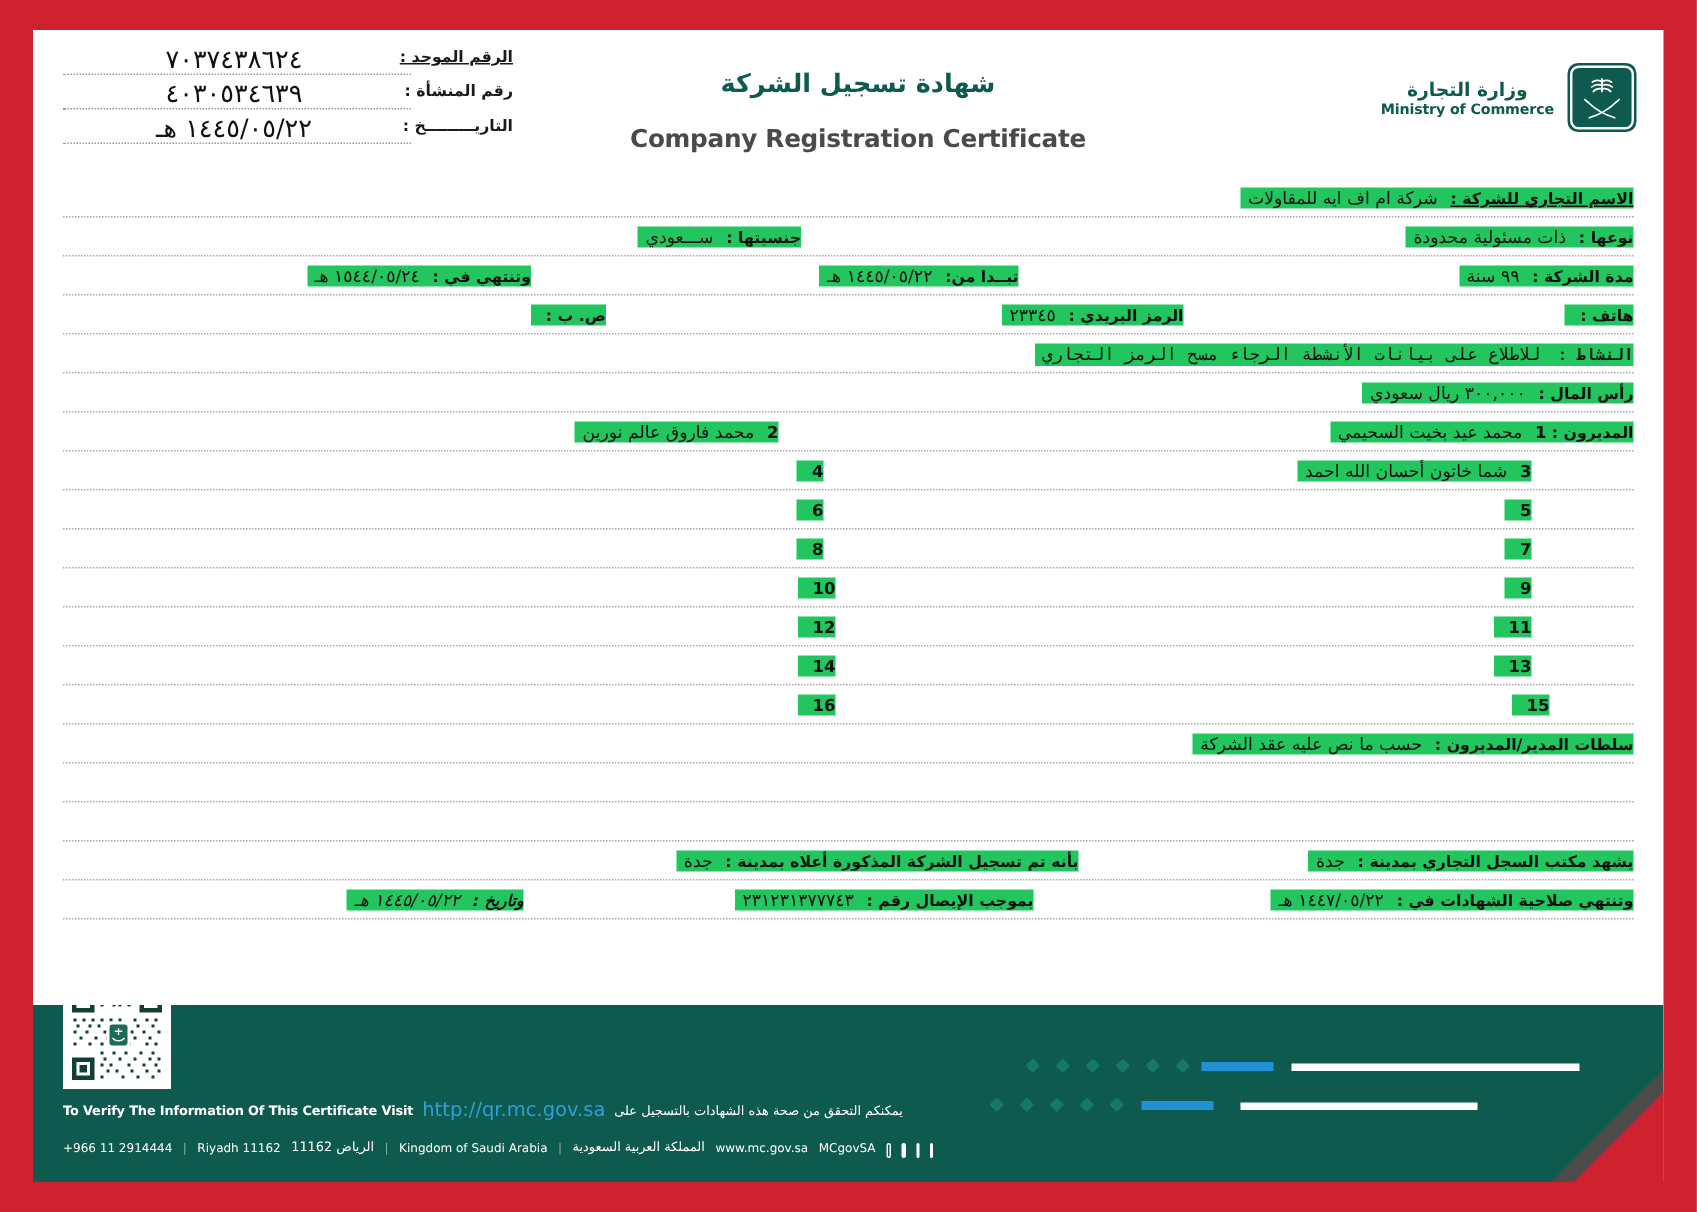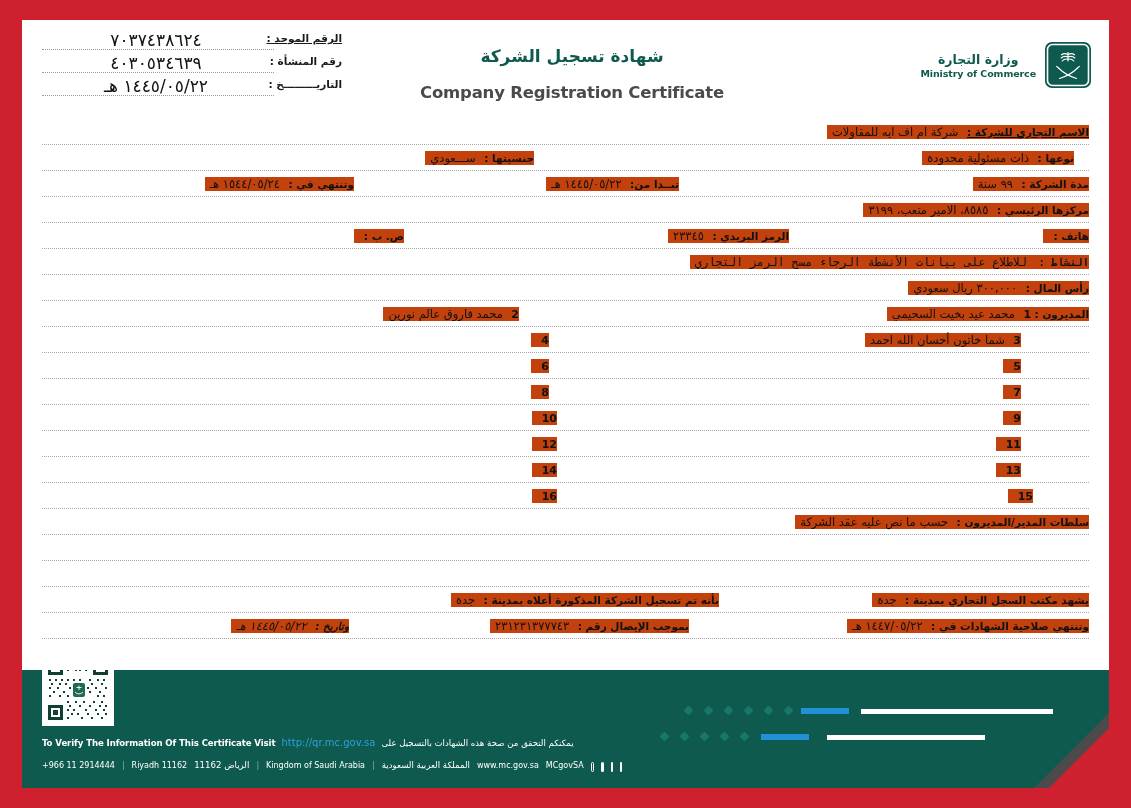--- a/index.html
+++ b/index.html
@@ -70,21 +70,21 @@
   
   #body { position: absolute; left: 0; top: 104px; width: 1087px; }
   .line {
     position: relative; height: 26px; direction: rtl;
     font-size: 11px; color: #111;
   }
   .dots {
     position: absolute; left: 20px; right: 20px; bottom: 5px;
     border-bottom: 1px dotted #a8a8a8; height: 0;
   }
-  .fld { position: absolute; top: 1px; white-space: nowrap; z-index: 2; background: #c2410c; }
+  .fld { position: absolute; top: 1px; white-space: nowrap; z-index: 2; background: #22c55e; }
   .lbl { font-weight: bold; font-size: 10.5px; color: #111; }
   .lbl.ul { text-decoration: underline; }
   .val { font-size: 11.5px; color: #111; padding: 0 5px; }
   .val.num { letter-spacing: .7px; }
   .mgr-num { font-size: 11px; font-weight: bold; color: #111; }
   
   #footer {
     position: absolute; left: 0; bottom: 0; width: 1087px; height: 118px;
     background: #0e5a4f; overflow: hidden;
   }
@@ -98,21 +98,21 @@
     position: absolute; left: 20px; bottom: 62px;
     width: 72px; height: 72px; background: #ffffff; padding: 3px;
   }
   #qr-inner { width: 100%; height: 100%; position: relative; background: #fff; }
   .f-line1 {
     position: absolute; left: 20px; bottom: 40px; width: 560px;
     display: flex; align-items: center; gap: 6px;
     font-size: 8.6px; color: #ffffff; white-space: nowrap;
   }
   .f-line1 .bold { font-weight: bold; letter-spacing: -.1px; }
-  .f-url { color: #2f9fd8; font-size: 10px; }
+  .f-url { color: #2f9fd8; font-size: 13px; }
   .f-ar { direction: rtl; font-size: 8.6px; }
   .f-line2 {
     position: absolute; left: 20px; bottom: 18px; width: 580px;
     display: flex; align-items: center; gap: 7px;
     font-size: 8px; color: #ffffff; white-space: nowrap;
   }
   .sep { color: #7fb3ab; }
   .soc {
     display: inline-block; width: 10px; height: 10px; background: #fff;
     border-radius: 2px; position: relative; top: 2px;
@@ -197,21 +197,21 @@
       <div class="line">
         <span class="dots"></span>
         <span class="fld" style="right:20px;">
           <span class="lbl ul">الاسم التجاري للشركة :</span>
           <span class="val">شركة ام اف ايه للمقاولات</span>
         </span>
       </div>
 
       <div class="line">
         <span class="dots"></span>
-        <span class="fld" style="right:35px;">
+        <span class="fld" style="right:20px;">
           <span class="lbl">نوعها :</span>
           <span class="val">ذات مسئولية محدودة</span>
         </span>
         <span class="fld" style="right:575px;">
           <span class="lbl">جنسيتها :</span>
           <span class="val">ســـعودي</span>
         </span>
       </div>
 
       <div class="line">
@@ -223,27 +223,20 @@
         <span class="fld" style="right:430px;">
           <span class="lbl">تبــدا من:</span>
           <span class="val num">١٤٤٥/٠٥/٢٢ هـ</span>
         </span>
         <span class="fld" style="right:755px;">
           <span class="lbl">وتنتهي في :</span>
           <span class="val num">١٥٤٤/٠٥/٢٤ هـ</span>
         </span>
       </div>
 
-      <div class="line">
-        <span class="dots"></span>
-        <span class="fld" style="right:20px;">
-          <span class="lbl">مركزها الرئيسي :</span>
-          <span class="val">٨٥٨٥، الامير متعب، ٣١٩٩</span>
-        </span>
-      </div>
 
       <div class="line">
         <span class="dots"></span>
         <span class="fld" style="right:20px;">
           <span class="lbl">هاتف :</span>
           <span class="val"></span>
         </span>
         <span class="fld" style="right:320px;">
           <span class="lbl">الرمز البريدي :</span>
           <span class="val num">٢٣٣٤٥</span>

